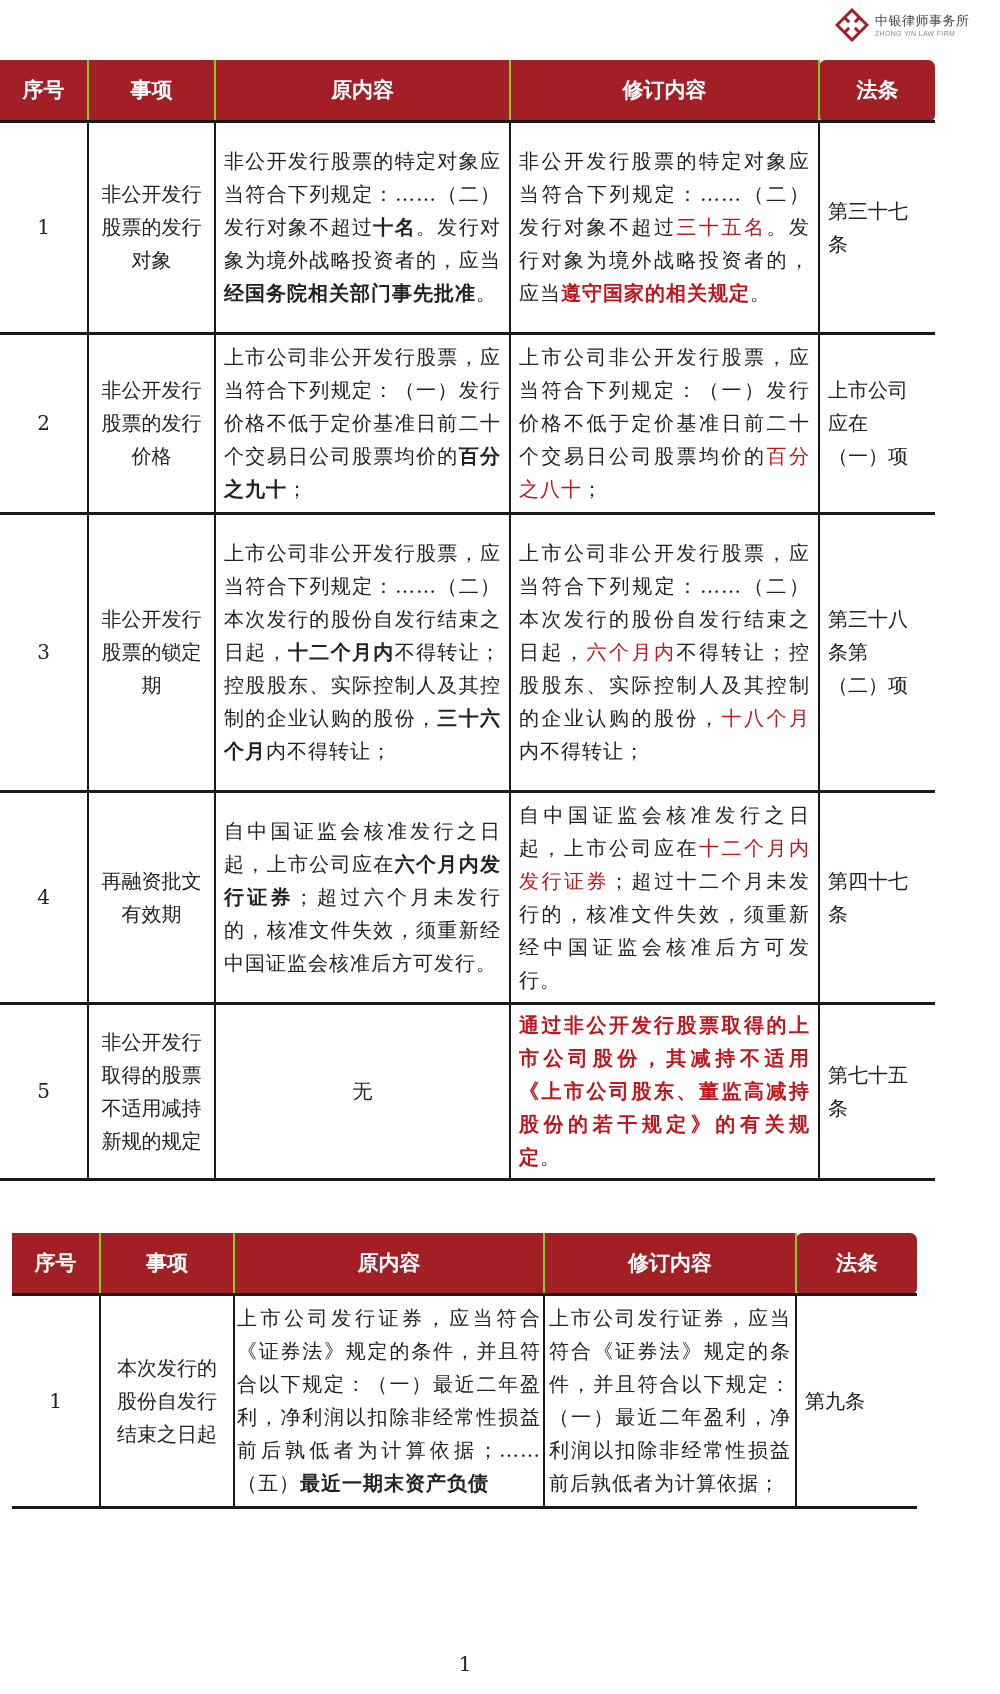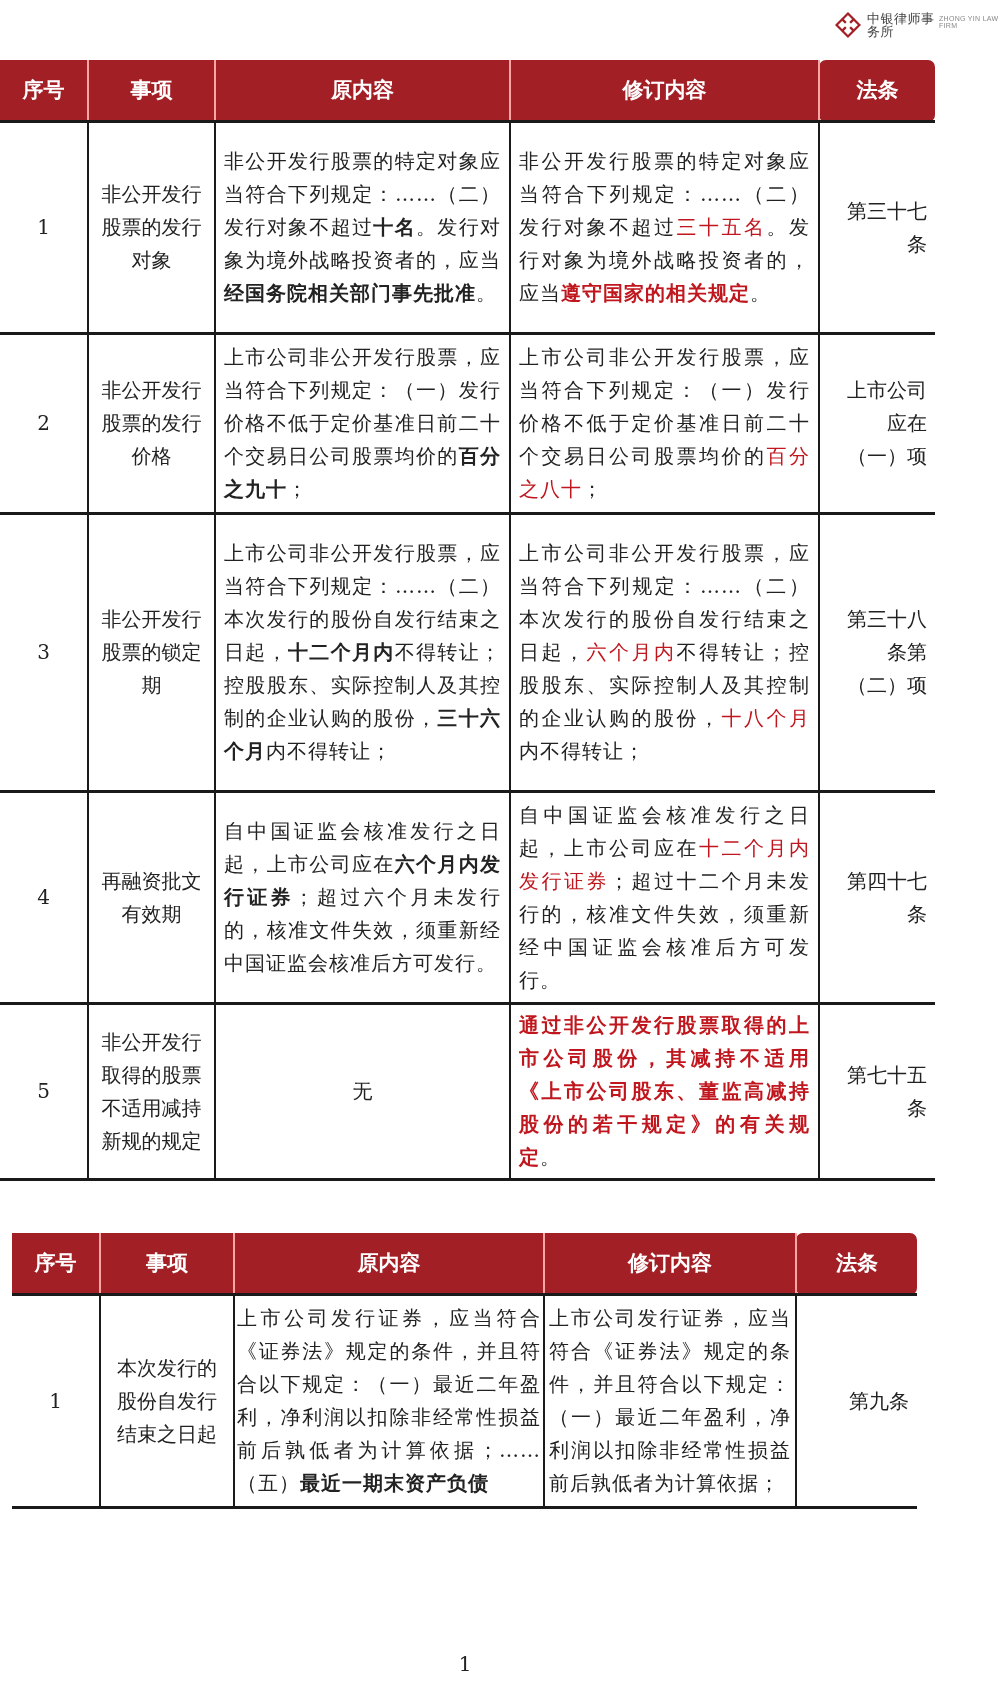--- a/index.html
+++ b/index.html
@@ -5,42 +5,42 @@
   html, body { margin: 0; padding: 0; background: #ffffff; }
   body {
     width: 1000px; height: 1694px; position: relative; overflow: hidden;
     font-family: "DejaVu Serif", "Liberation Serif", serif;
     color: #222222;
   }
   .logo {
     position: absolute; left: 835px; top: 8px; display: flex; align-items: center; gap: 6px;
   }
   .logo-mark { width: 34px; height: 34px; }
-  .logo-text { display: flex; flex-direction: row; line-height: 1; }
+  .logo-text { display: flex; flex-direction: column; line-height: 1; }
   .logo-cn { font-family: "DejaVu Sans", sans-serif; font-size: 13px; color: #444; letter-spacing: 0.5px; }
   .logo-en { font-family: "Liberation Sans", sans-serif; font-size: 7px; color: #888; margin-top: 3px; letter-spacing: 0.3px; }
 
   table.rev {
     position: absolute; border-collapse: collapse; table-layout: fixed;
   }
   table.rev th {
     background: #a31f26; color: #ffffff; font-weight: bold;
     font-family: "DejaVu Sans", sans-serif; font-size: 21px;
-    height: 60px; border-left: 2px solid #1a1a1a; border-right: 2px solid #fca5a5;
+    height: 60px; border-left: 2px solid #1a1a1a; border-right: 2px solid #84cc16;
     border-bottom: 3px solid #1a1a1a; text-align: center; padding: 0;
   }
   table.rev th:first-child { border-left: none; }
   table.rev th:last-child { border-right: none; border-radius: 7px; }
   table.rev td {
     border-left: 2px solid #1a1a1a; border-right: 2px solid #1a1a1a;
     border-bottom: 3px solid #1a1a1a; font-size: 20px; line-height: 33px;
     vertical-align: middle; padding: 4px 8px;
   }
   table.rev td:first-child { border-left: none; text-align: center; }
-  table.rev td:last-child { border-right: none; text-align: right; margin-left: 24px; }
+  table.rev td:last-child { border-right: none; text-align: left; margin-left: 24px; }
   td.item { text-align: center; }
   td.content { text-align: justify; text-align-last: left; letter-spacing: 1px; }
   td.none { text-align: center; }
   .b { font-weight: bold; font-family: "DejaVu Sans", sans-serif; }
   .r { color: #c0161e; }
   .rb { color: #c0161e; font-weight: bold; font-family: Liberation Sans, sans-serif; }
 
   #t1 { left: 0; top: 60px; width: 935px; }
   #t2 { left: 12px; top: 1233px; width: 905px; }
 

